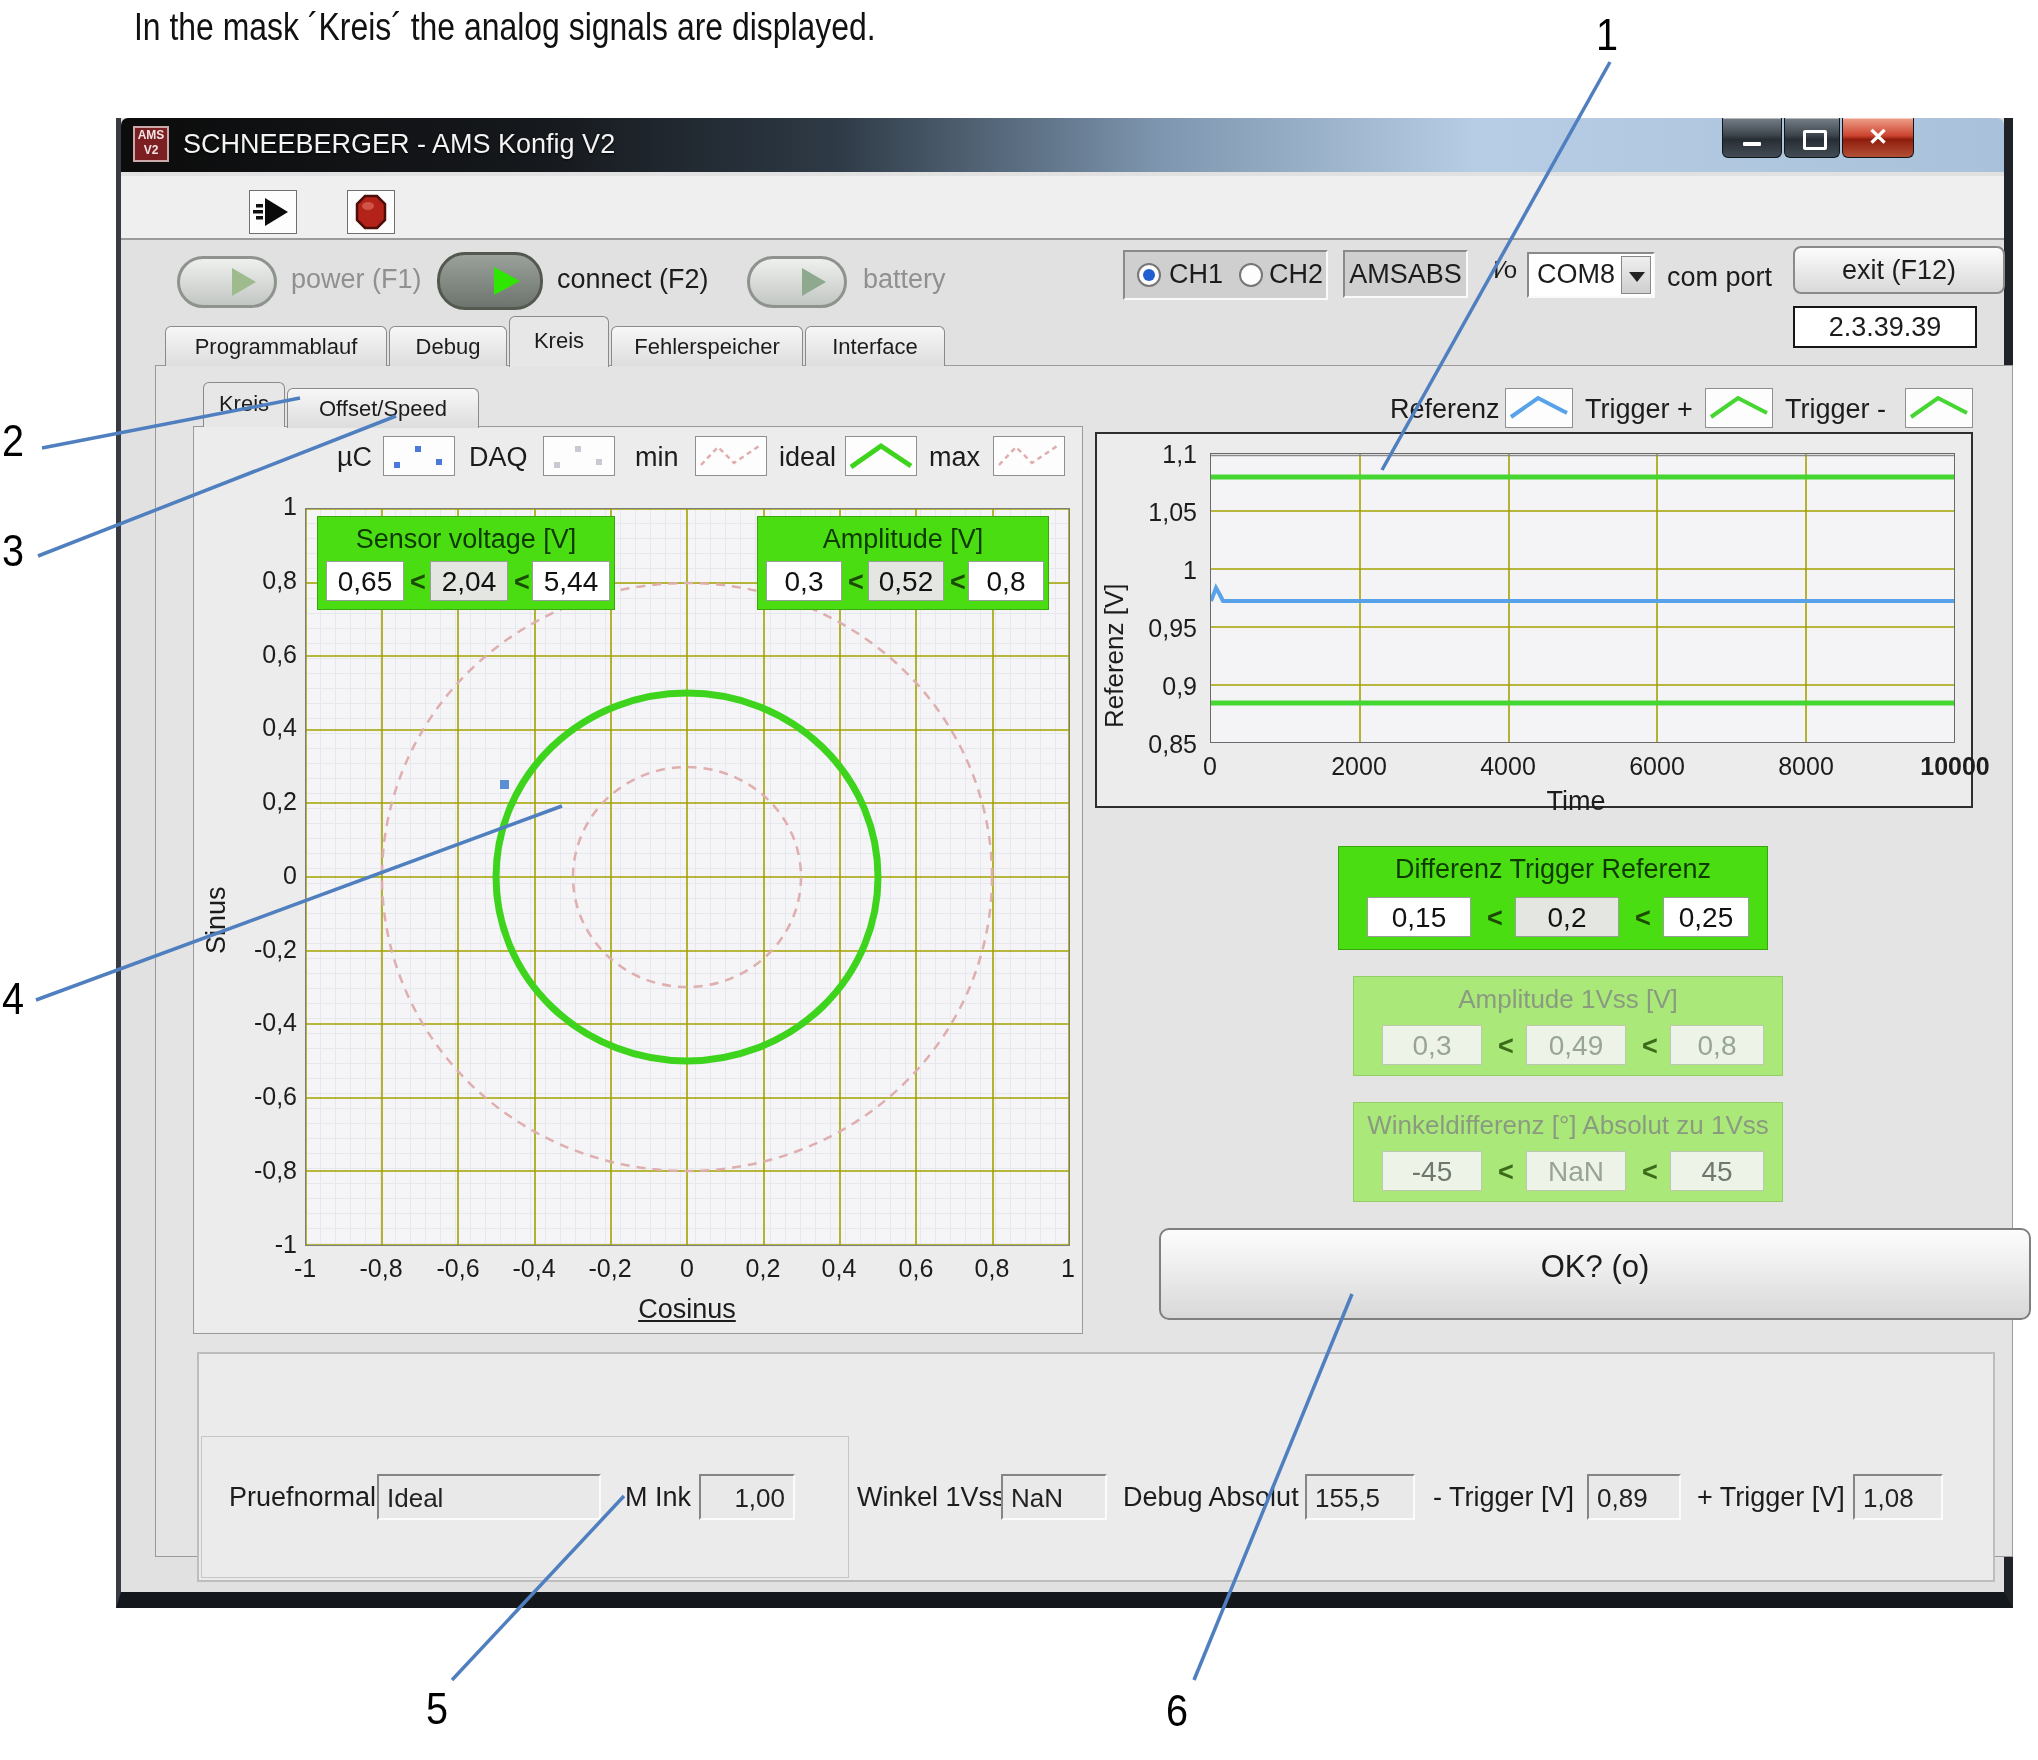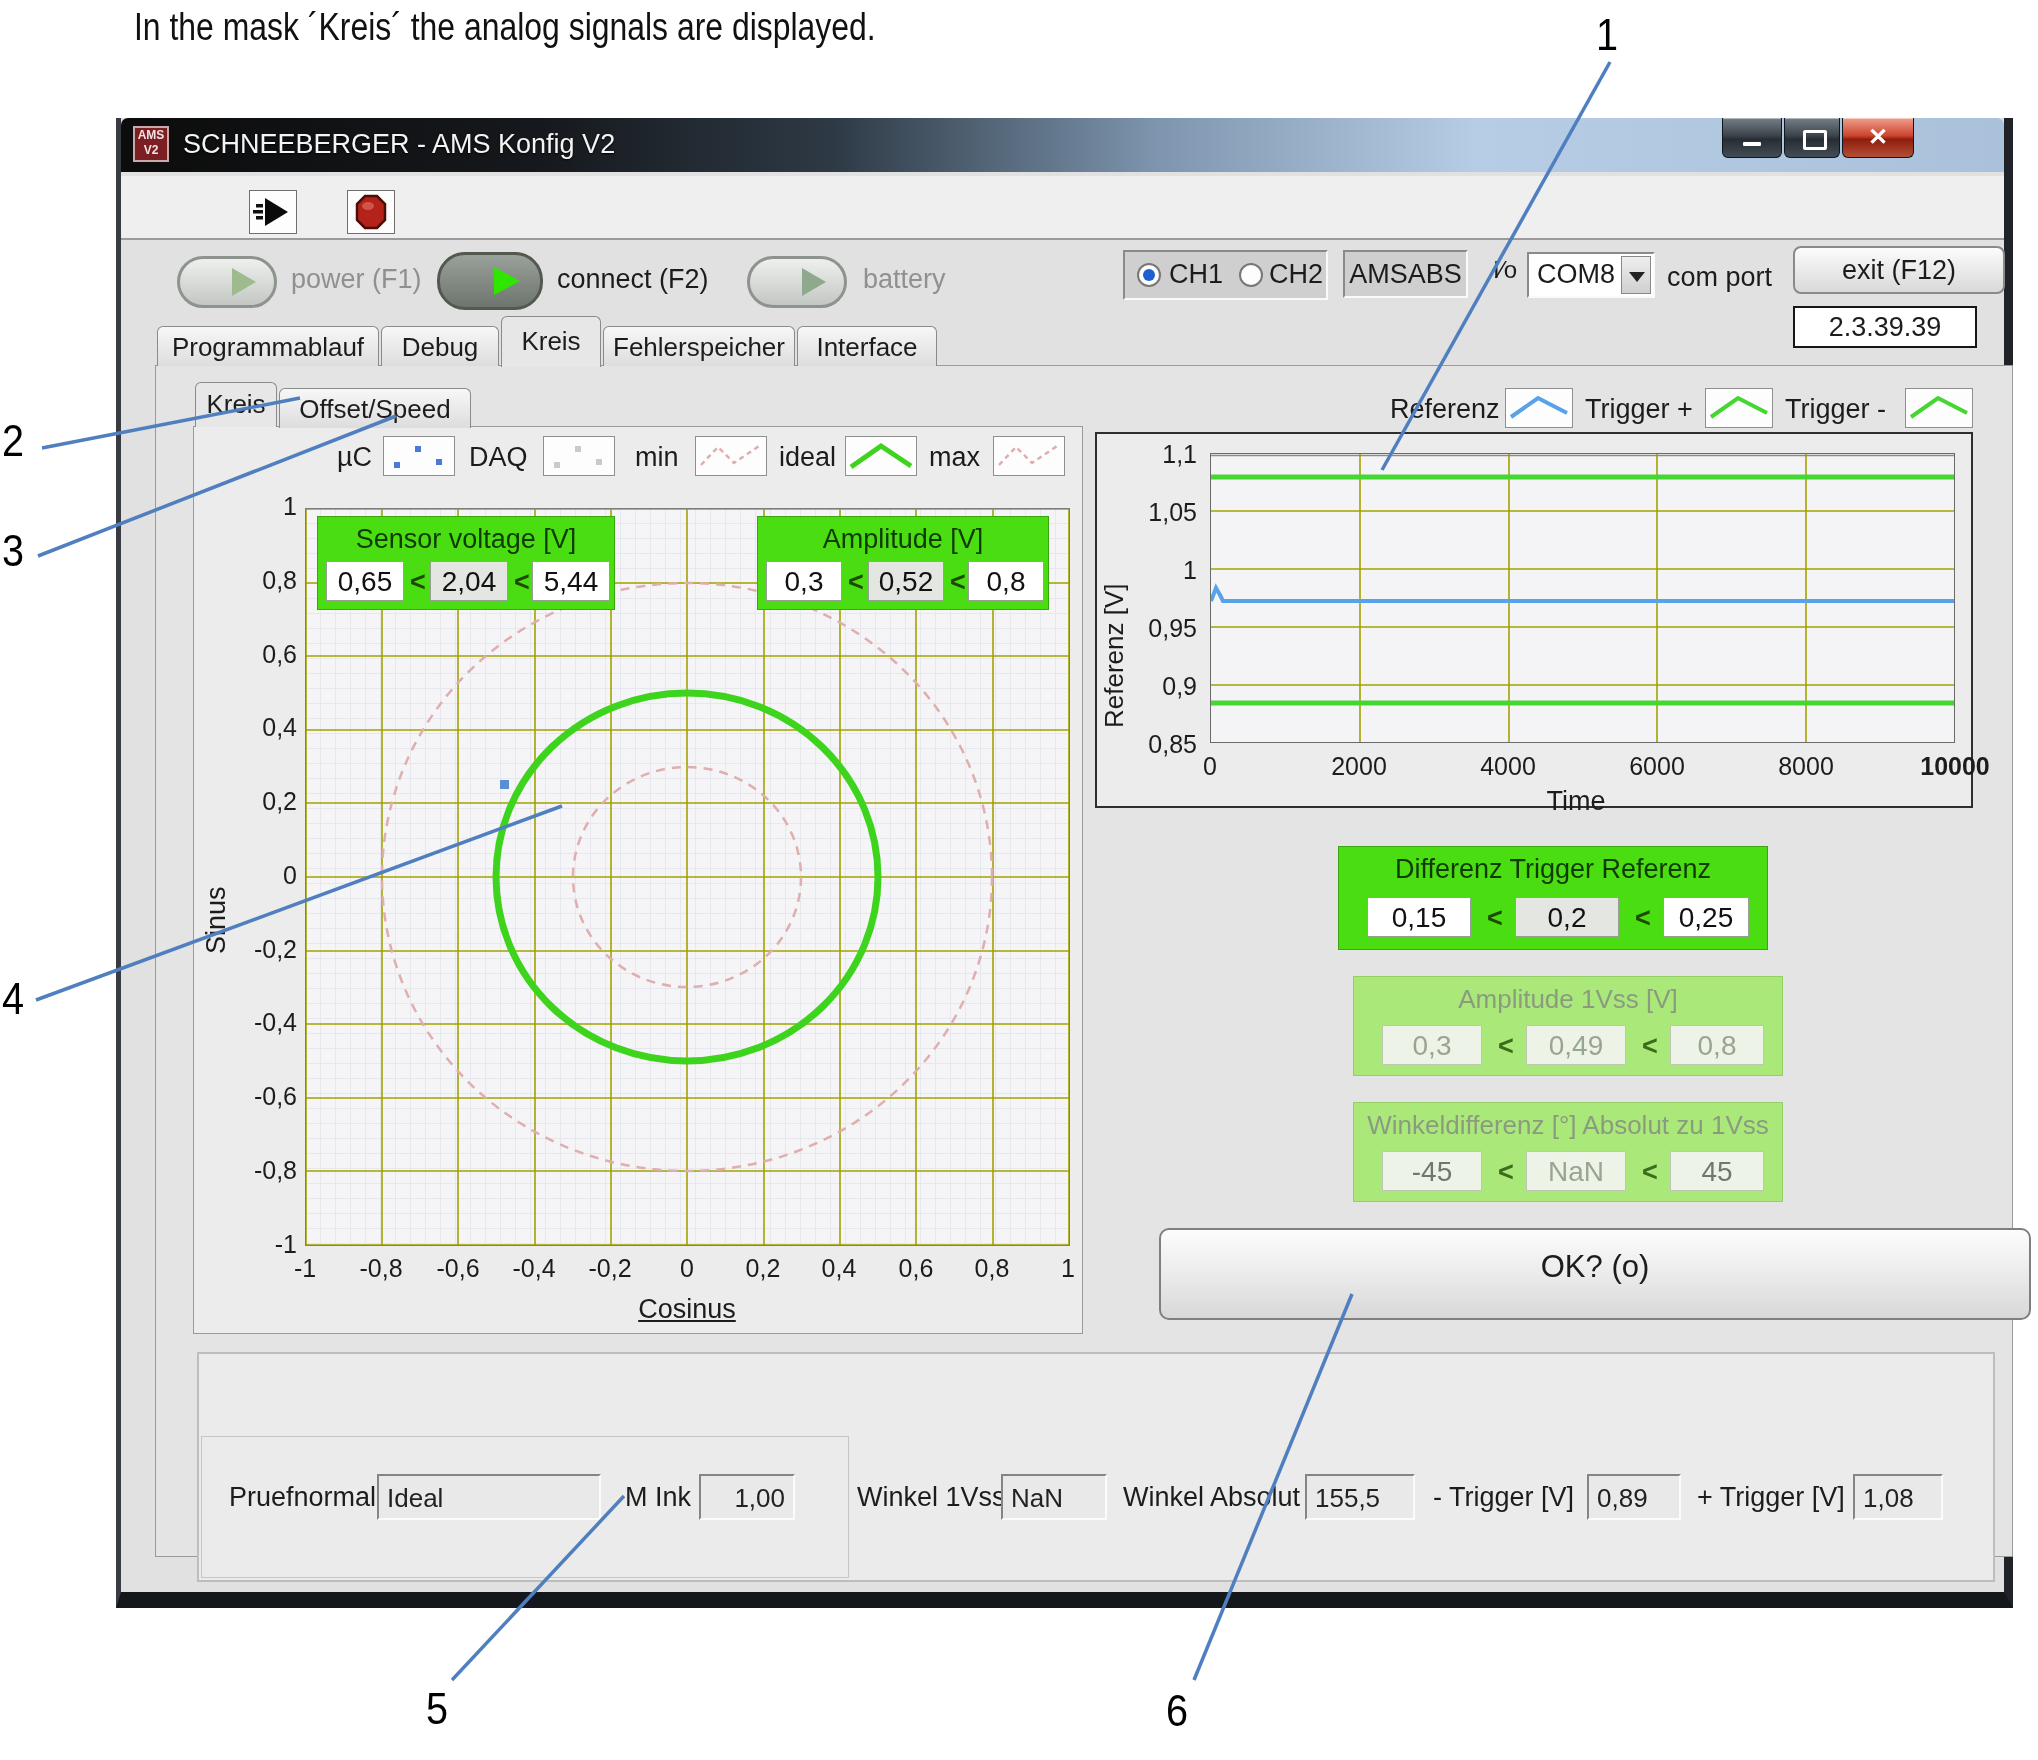--- a/index.html
+++ b/index.html
@@ -40,21 +40,21 @@
   .radio .dot{position:absolute;left:4px;top:4px;width:12px;height:12px;border-radius:50%;background:#1f5fd0;}
   .ddown{background:#fff;border-top:2px solid #8a8a8a;border-left:2px solid #8a8a8a;
          border-bottom:2px solid #fafafa;border-right:2px solid #fafafa;box-sizing:border-box;}
   .ddbtn{position:absolute;right:2px;top:2px;width:30px;height:38px;background:linear-gradient(#efefef,#cfcfcf);border:1px solid #888;box-sizing:border-box;}
   .ddbtn .v{position:absolute;left:7px;top:15px;width:0;height:0;border-left:8px solid transparent;border-right:8px solid transparent;border-top:10px solid #222;}
   .btn{background:linear-gradient(#fcfcfc,#ececec 45%,#d9d9d9);border:2px solid #8a8a8a;border-radius:8px;
        text-align:center;font-size:27px;color:#1c1c1c;box-sizing:border-box;}
   .verbox{background:#fff;border:2px solid #161616;box-sizing:border-box;font-size:27px;text-align:center;}
   
   .tab{height:40px;background:linear-gradient(#f7f7f7,#dddddd);border:1px solid #8a8a8a;border-bottom:none;
-       border-radius:6px 6px 0 0;text-align:center;font-size:26px;line-height:40px;box-sizing:border-box;z-index:2;}
+       border-radius:6px 6px 0 0;text-align:center;font-size:22px;line-height:40px;box-sizing:border-box;z-index:2;margin-left:8px;}
   .tab.active{background:#e7e7e7;z-index:4;}
   .panel{border:1px solid #9a9a9a;box-sizing:border-box;}
   
   .sw{background:#fdfdfd;border:1px solid #8f8f8f;box-sizing:border-box;}
   
   .xybg{background:#f5f5f7;border:1px solid #7d7d7d;box-sizing:border-box;
     background-image:repeating-linear-gradient(to right,transparent 0 14px,#e7e7ee 14px 15px),
                      repeating-linear-gradient(to bottom,transparent 0 14px,#e7e7ee 14px 15px);}
   .tick{font-size:25px;color:#1c1c1c;white-space:nowrap;}
   .rgt{text-align:right;} .ctr{text-align:center;}
@@ -361,21 +361,21 @@
     <div class="abs" style="left:76px;top:1234px;width:1798px;height:230px;border:2px solid #bdbdbd;background:#ebebeb;box-sizing:border-box;"></div>
     <div class="abs" style="left:80px;top:1318px;width:648px;height:142px;border:1px solid #c6c6c6;box-sizing:border-box;"></div>
 
     <div class="abs lbl" style="left:108px;top:1364px;">Pruefnormal</div>
     <div class="abs fld" style="left:256px;top:1356px;width:224px;height:46px;">Ideal</div>
     <div class="abs lbl" style="left:504px;top:1364px;">M Ink</div>
     <div class="abs fld" style="left:578px;top:1356px;width:96px;height:46px;text-align:right;">1,00</div>
 
     <div class="abs lbl" style="left:736px;top:1364px;">Winkel 1Vss</div>
     <div class="abs fld" style="left:880px;top:1356px;width:106px;height:46px;">NaN</div>
-    <div class="abs lbl" style="left:1002px;top:1364px;">Winkel Absolut</div>
+    <div class="abs lbl" style="left:1002px;top:1364px;">Debug Absolut</div>
     <div class="abs fld" style="left:1184px;top:1356px;width:110px;height:46px;">155,5</div>
     <div class="abs lbl" style="left:1312px;top:1364px;">- Trigger [V]</div>
     <div class="abs fld" style="left:1466px;top:1356px;width:94px;height:46px;">0,89</div>
     <div class="abs lbl" style="left:1576px;top:1364px;">+ Trigger [V]</div>
     <div class="abs fld" style="left:1732px;top:1356px;width:90px;height:46px;">1,08</div>
 
   </div>
 
 </div>
 

